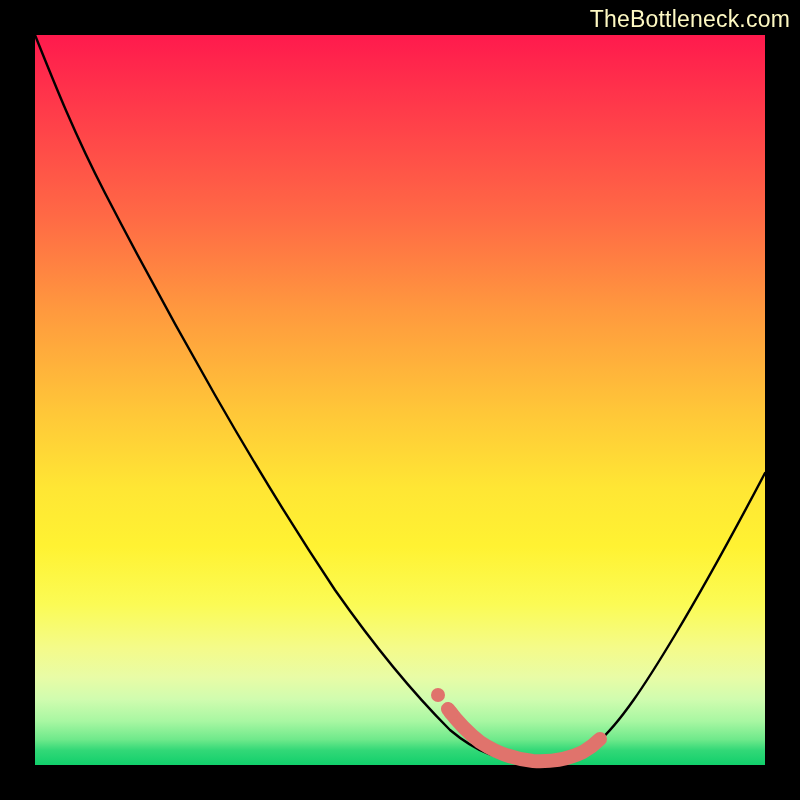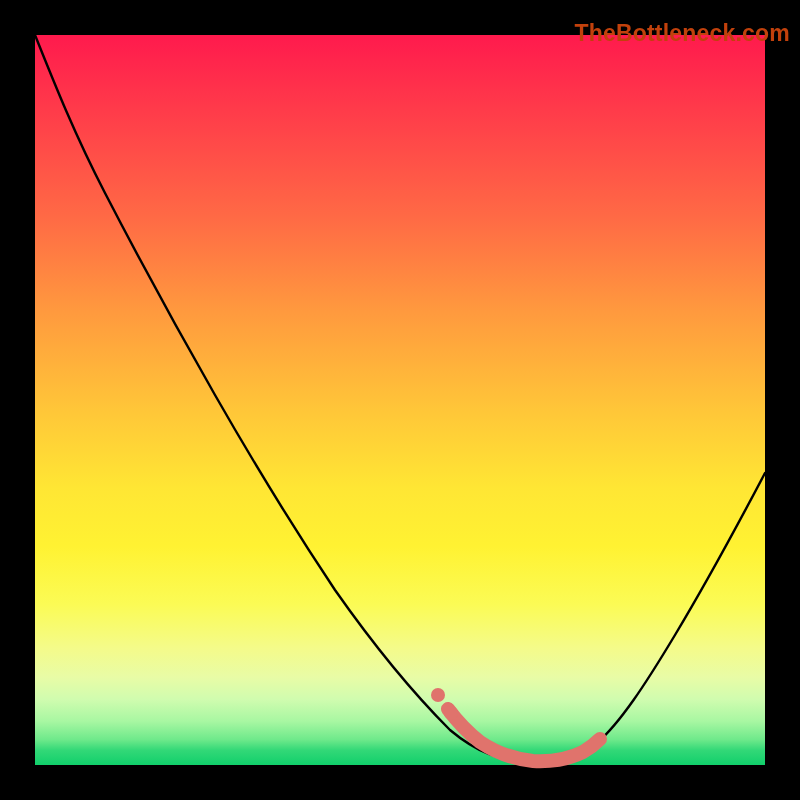--- a/index.html
+++ b/index.html
@@ -39,25 +39,25 @@
       #e8fca6 88%,
       #d0fcaf 91%,
       #a8f7a2 94%,
       #6fe98b 96.5%,
       #32d877 98%,
       #11cf6b 100%
     );
   }
   .watermark {
     position: absolute;
-    top: 20px;
+    top: 6px;
     right: 10px;
-    color: #c2410c;
+    color: #fef9c3;
     font-size: 23px;
-    font-weight: 700;
+    font-weight: 400;
     letter-spacing: 0.2px;
     user-select: none;
   }
   svg.overlay {
     position: absolute;
     left: 35px;
     top: 35px;
     width: 730px;
     height: 730px;
     overflow: visible;

